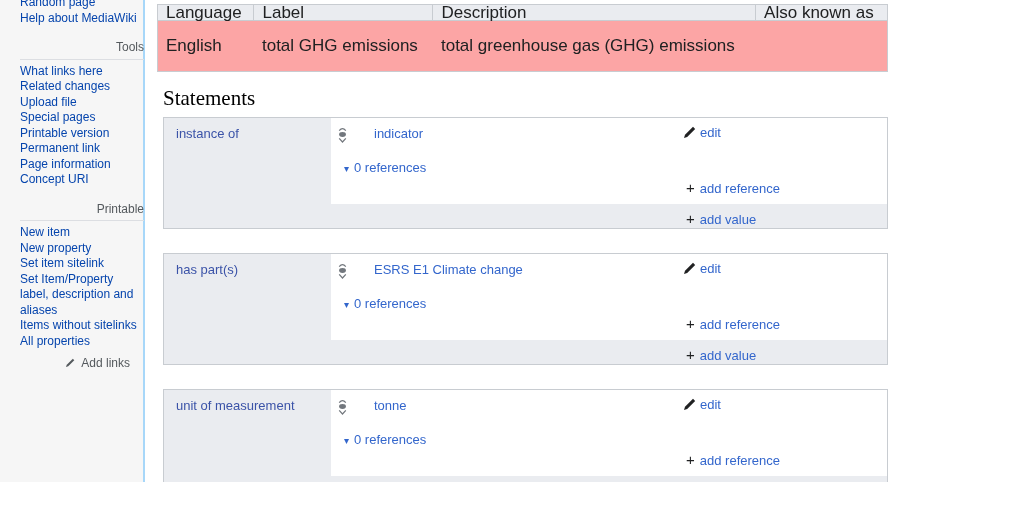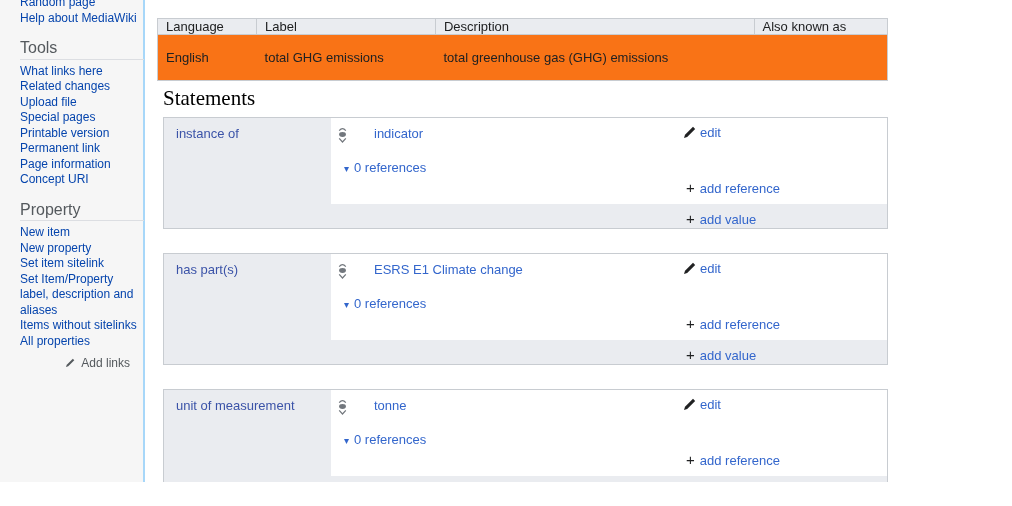--- a/index.html
+++ b/index.html
@@ -27,34 +27,34 @@
   .sidebar {
     position:absolute; left:20px; top:-9px; width:124px;
     font-size:12px; line-height:15.5px;
   }
   .sidebar a { color:#0645ad; text-decoration:none; display:block; }
   .side-section-title {
     color:#54595d;
     border-bottom:1px solid #dcdee2;
     margin:14px 0 0 0;
     padding-bottom:3px;
-    font-size:16px; font-weight:normal;
+    font-size:12px; font-weight:normal;text-align:right;
   }
   .side-links { margin:4px 0 0 0; padding:0; list-style:none; }
   .side-links li { margin:0; padding:0; }
   .side-action {
     margin-top:7px; text-align:right; padding-right:14px;
     color:#54595d; font-size:12px; cursor:pointer;
   }
   .side-action .mini-pencil { margin-right:3px; vertical-align:-1px; }
   
   .terms-table {
-    position:absolute; left:157px; top:18px; width:731px;
-    border-collapse:collapse; font-size:13px;
-    background:#f97316;
+    position:absolute; left:157px; top:4px; width:731px;
+    border-collapse:collapse; font-size:17px;
+    background:#fca5a5;
   }
   .terms-table th {
     background:#eaecf0;
     border:1px solid #c8ccd1;
     font-weight:normal; text-align:left;
     padding:0 8px; height:16px; line-height:15px;
   }
   .terms-table td {
     border:none;
     padding:15px 8px; height:34px; vertical-align:middle;
@@ -157,21 +157,21 @@
             <a href="#">Page information</a>
           </li>
 
           <li>
             <a href="#">Concept URI</a>
           </li>
         </ul>
     </div>
 
     <div>
-      <h3 class="side-section-title">Property</h3>
+      <h3 class="side-section-title">Printable</h3>
       <ul class="side-links">
 
           <li>
             <a href="#">New item</a>
           </li>
 
           <li>
             <a href="#">New property</a>
           </li>
 

